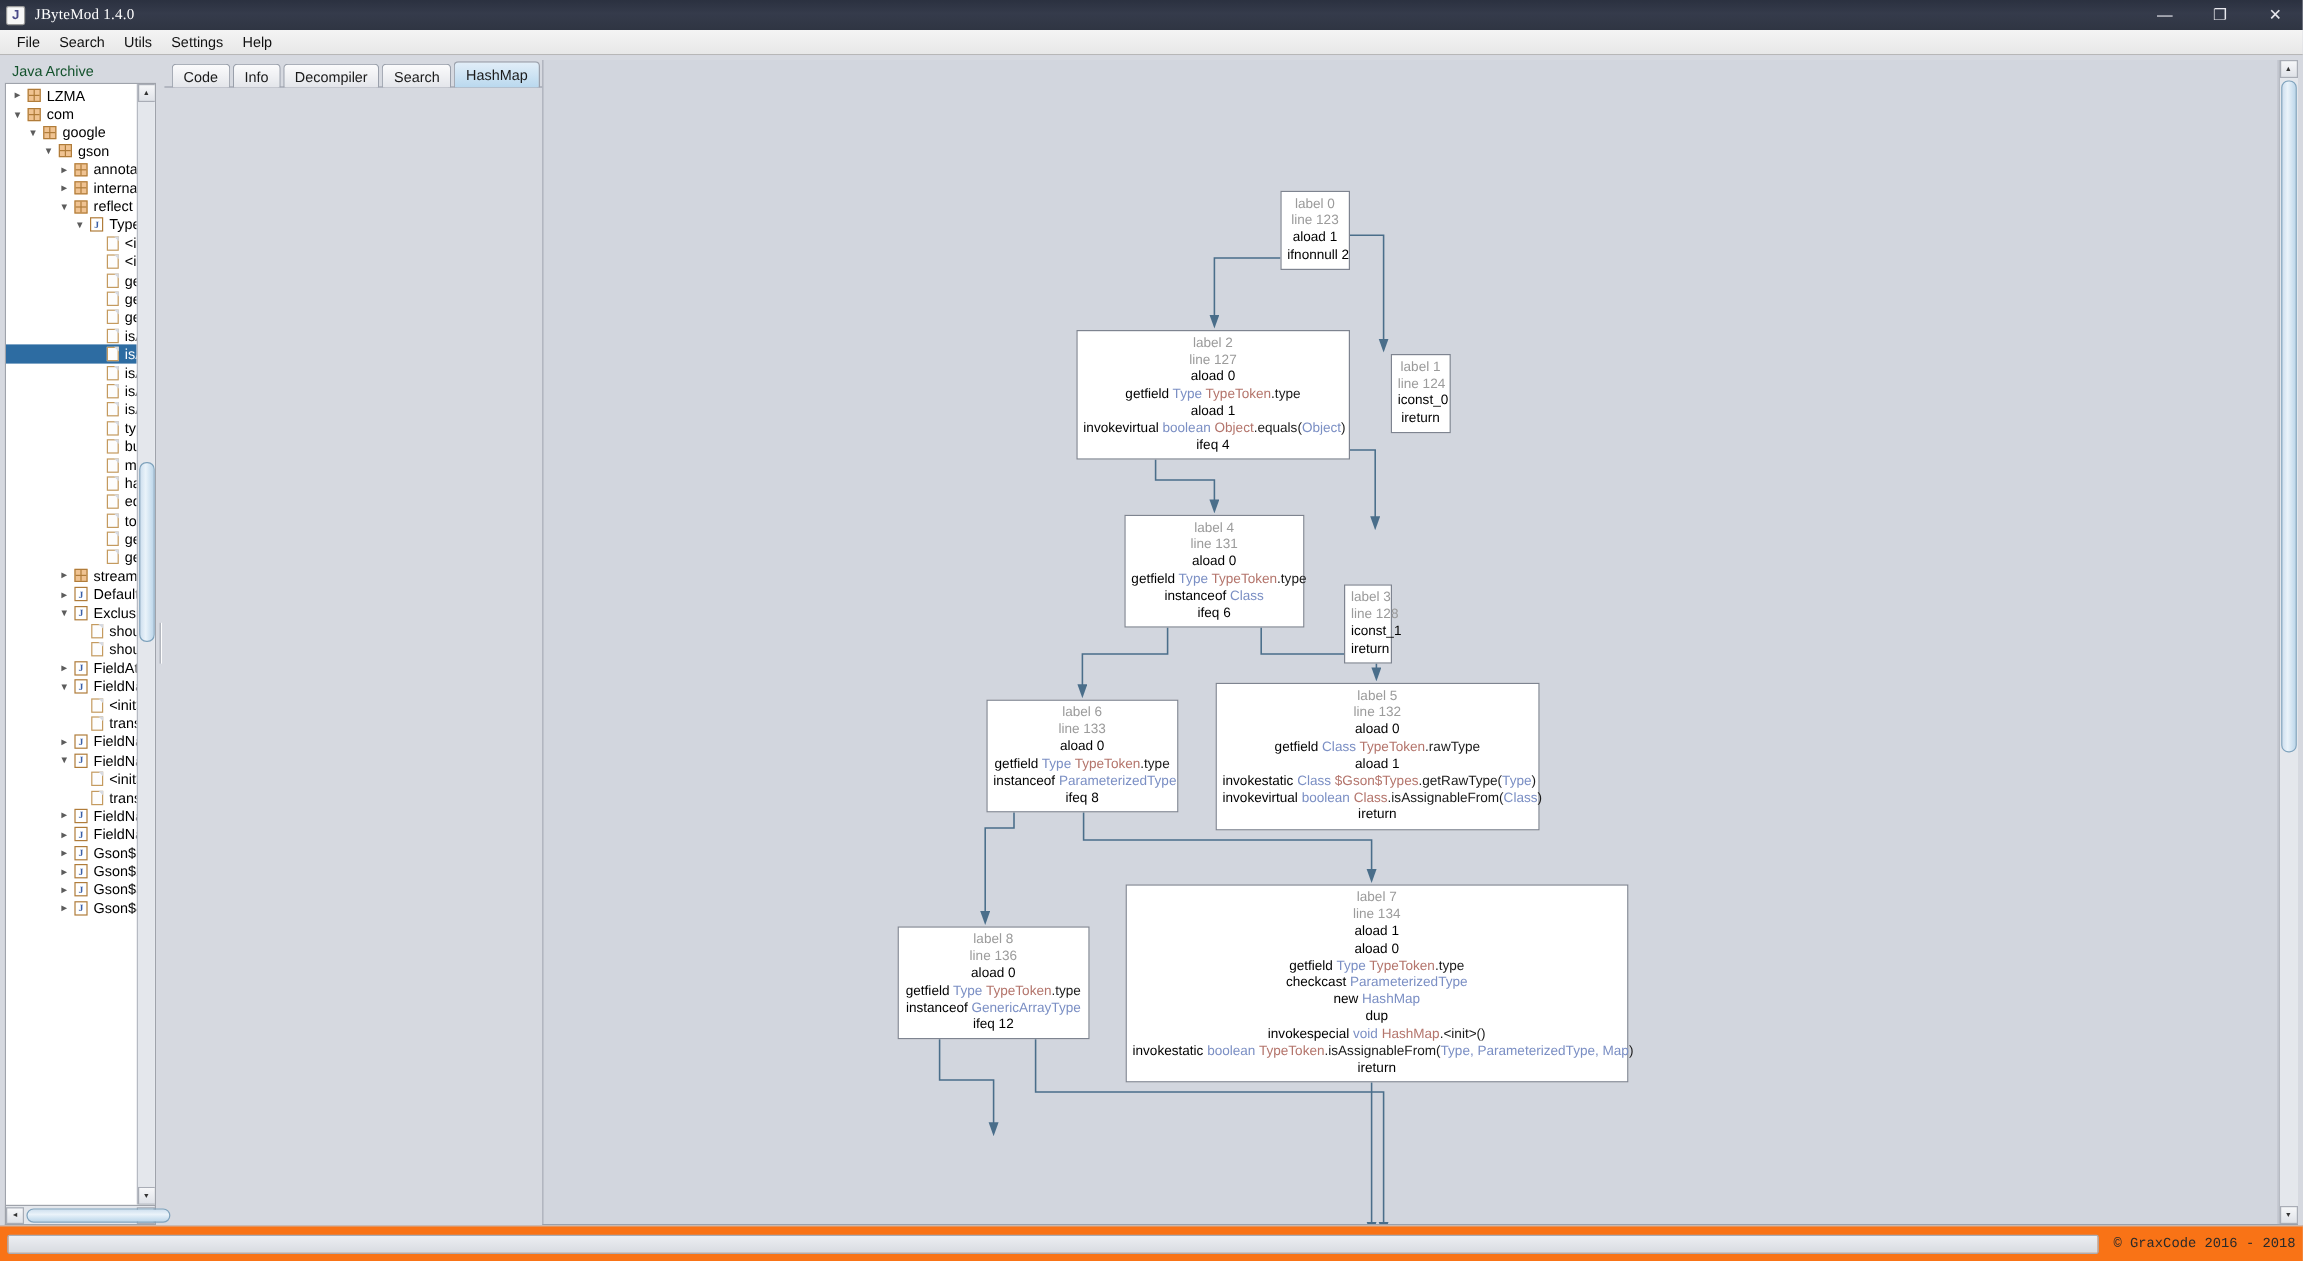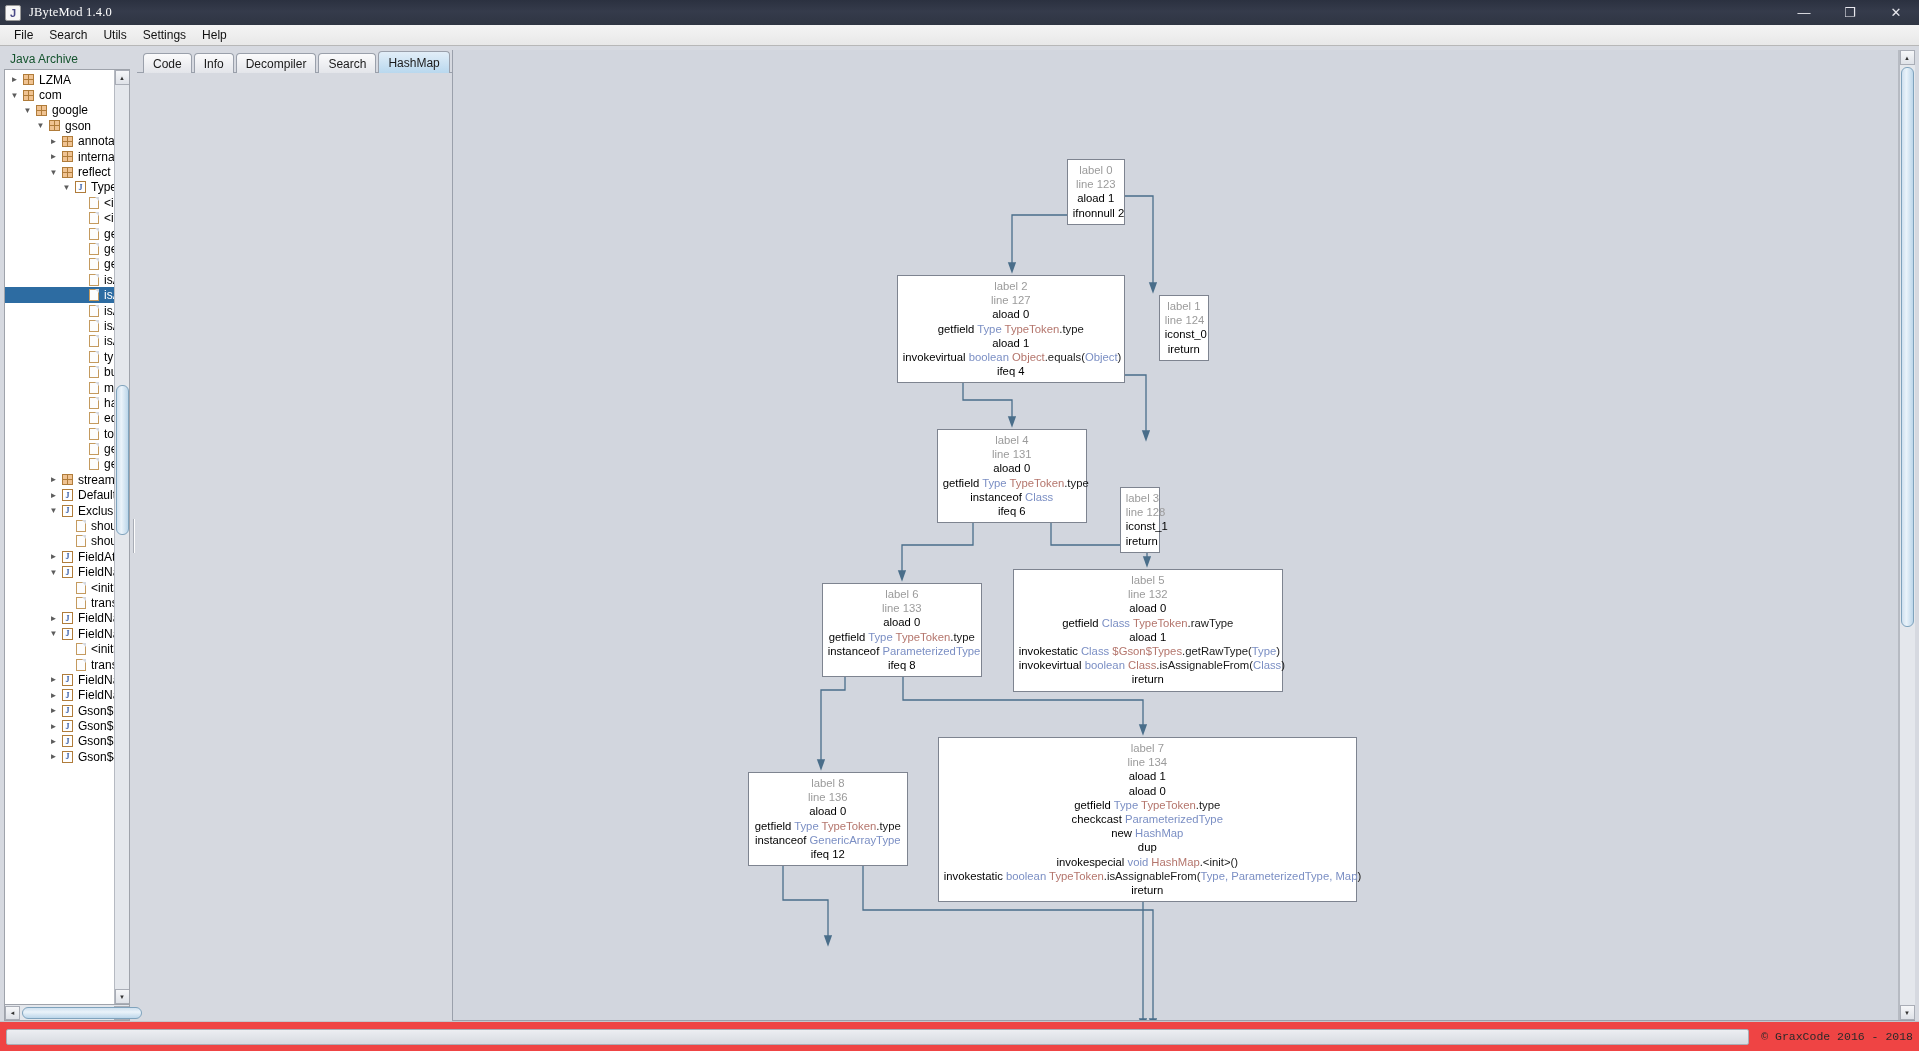--- a/index.html
+++ b/index.html
@@ -213,21 +213,21 @@
   .op { font-weight: normal; }
   .ret { color: #7b8fc4; font-weight: normal; }
   .own { color: #b4756c; font-weight: normal; }
   .arg { color: #7b8fc4; font-weight: normal; }
   .num { font-weight: normal; }
   .fld { color: #1a1a1a; font-weight: normal; }
 
   
   #statusbar {
     position: absolute; left: 0; right: 0; bottom: 0; height: 30px;
-    background: #ef4444;
+    background: #f97316;
     display: flex; align-items: center;
     padding: 0 6px;
     border-top: 1px solid #c3c6cd;
   }
   #progress {
     flex: 1; height: 16px;
     background: linear-gradient(to bottom,#eceef2,#d8dbe1);
     border: 1px solid #a9adb6; border-radius: 2px;
   }
   #copyright {

